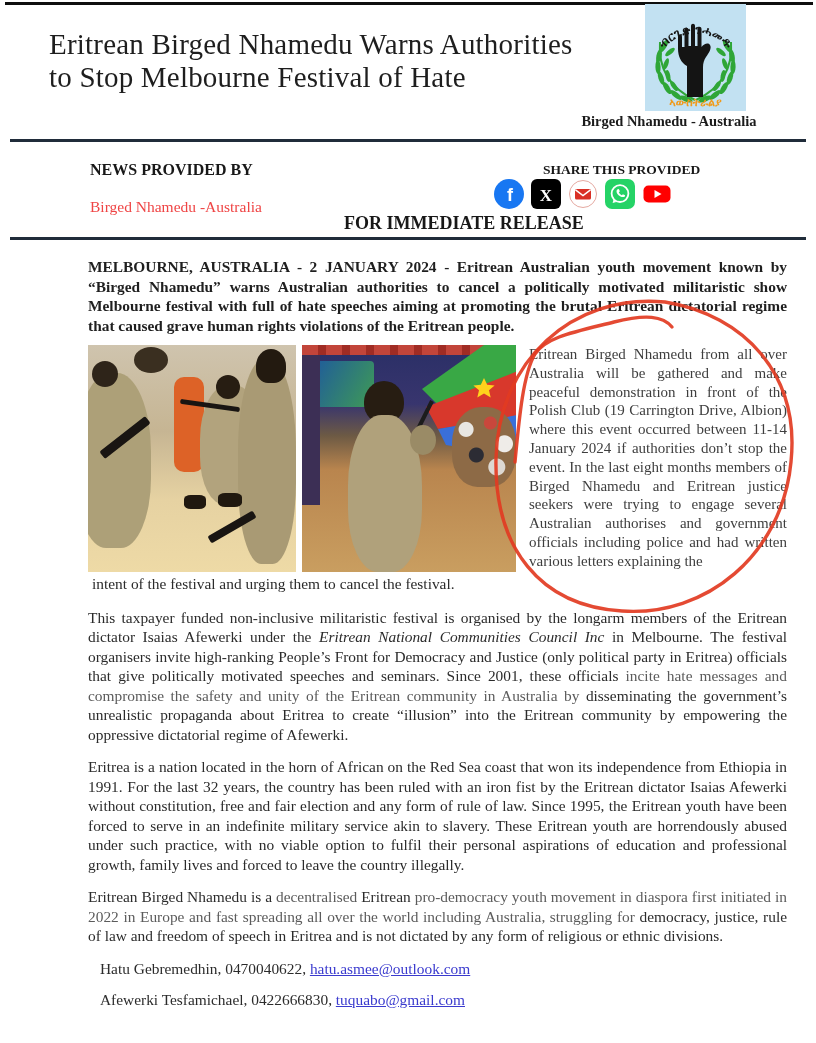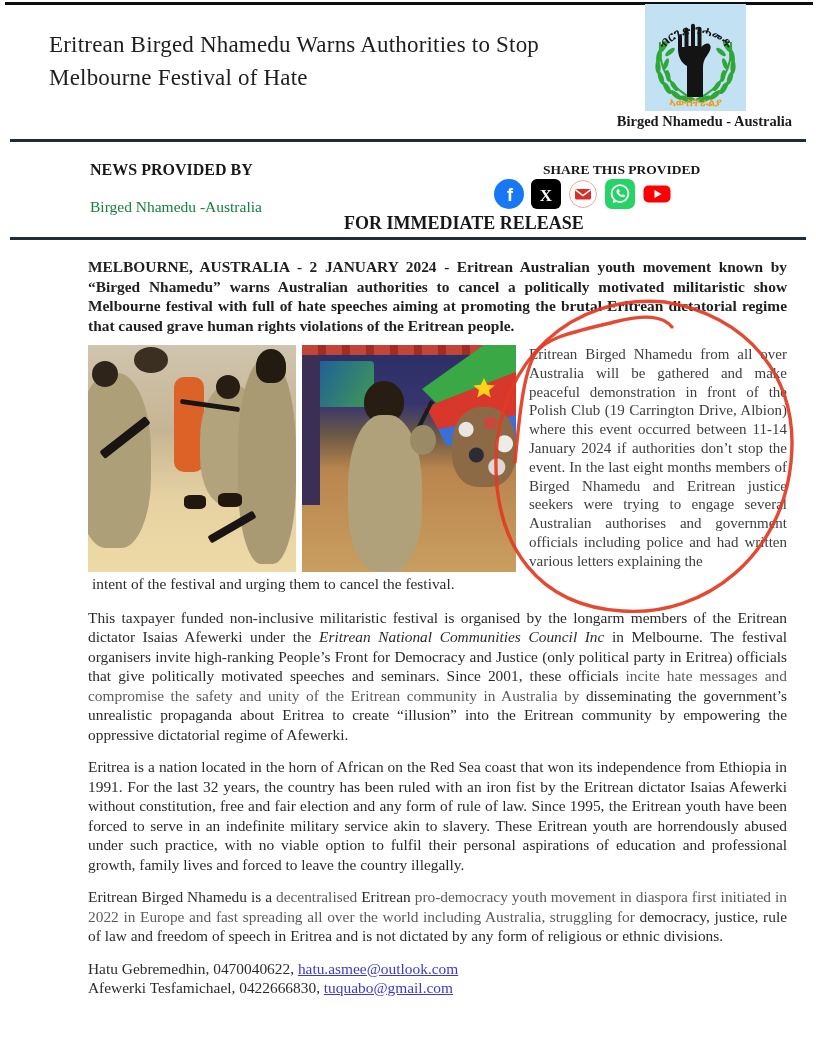--- a/index.html
+++ b/index.html
@@ -2,43 +2,43 @@
 <html><head>
 <meta charset="utf-8">
 <style>
   html,body{margin:0;padding:0;background:#fff;}
   .page{position:relative;width:816px;height:1043px;background:#ffffff;overflow:hidden;
         font-family:"Liberation Serif",serif;color:#222;}
   .top-border{position:absolute;left:5px;right:3px;top:2px;height:2.5px;background:#0e0e0e;}
   .rule{position:absolute;left:10px;right:10px;height:3px;background:#202c3a;}
   .rule1{top:139px;}
   .rule2{top:237px;}
-  .title{position:absolute;left:49px;top:28px;width:545px;margin:0;font-size:23px;line-height:33px;
+  .title{position:absolute;left:49px;top:28px;width:545px;margin:0;font-size:29px;line-height:33px;
          font-weight:400;color:#1e1e1e;letter-spacing:.2px;}
   .logo-box{position:absolute;left:645px;top:4px;width:101px;height:107px;background:#c2e1f2;}
-  .logo-caption{position:absolute;left:546px;top:113px;width:246px;text-align:right;
+  .logo-caption{position:absolute;left:546px;top:113px;width:246px;text-align:center;
                 font-weight:700;font-size:14.5px;color:#1b1b1b;}
   .provided-label{position:absolute;left:90px;top:161px;font-weight:700;font-size:16px;color:#181818;}
-  .provided-name{position:absolute;left:90px;top:198px;font-size:15.5px;color:#15803d;}
+  .provided-name{position:absolute;left:90px;top:198px;font-size:15.5px;color:#ef4444;}
   .share-label{position:absolute;left:543px;top:162px;font-weight:700;font-size:13.5px;color:#181818;}
   .icons-row{position:absolute;left:494px;top:179px;display:flex;gap:7px;}
   .icon-btn{width:30px;height:30px;padding:0;border:0;background:transparent;cursor:pointer;display:block;}
   .icon-btn svg{display:block;}
   .release-label{position:absolute;left:344px;top:213px;font-weight:700;font-size:18px;color:#181818;}
   .article{position:absolute;left:88px;top:257px;width:699px;font-size:15.4px;line-height:19.5px;
            color:#2b2b2b;text-align:justify;}
   .lead{margin:0 0 10px;font-weight:700;color:#1f1f1f;}
   .media-row{display:flex;gap:13px;margin:0 0 2px;}
   .photo{position:relative;flex:0 0 428px;width:428px;height:227px;background:#f0ede6;}
   .side-text{flex:1;margin:0;font-size:15px;line-height:18.8px;color:#3e3e3e;text-align:justify;}
   .below-photo{margin:0 4px 14px;}
   .body-p{margin:0 0 13px;}
   .muted{color:#5b5b5b;}
   .sec-h{margin:6px 0 3px;font-size:15.5px;font-weight:700;color:#1b1b1b;}
-  .contact-line{margin:0;line-height:19px;}
+  .contact-line{margin:12px;line-height:19px;}
   a.mail{color:#3a3ace;text-decoration:underline;cursor:pointer;}
   
   .panel{position:absolute;top:0;height:227px;overflow:hidden;}
   .panel-left{left:0;width:208px;
     background:linear-gradient(180deg,#cfc4ae 0%,#c6b593 38%,#e6d2a2 68%,#eedaa6 100%);}
   .panel-right{left:214px;width:214px;
     background:linear-gradient(180deg,#2a2f66 0%,#38356e 26%,#6d5a44 40%,#b9854e 55%,#c99e60 100%);}
   .gap{position:absolute;left:208px;top:0;width:6px;height:227px;background:#fff;}
   .blob{position:absolute;border-radius:45% 45% 40% 40%;}
   .rifle{position:absolute;background:#191512;border-radius:2px;}

